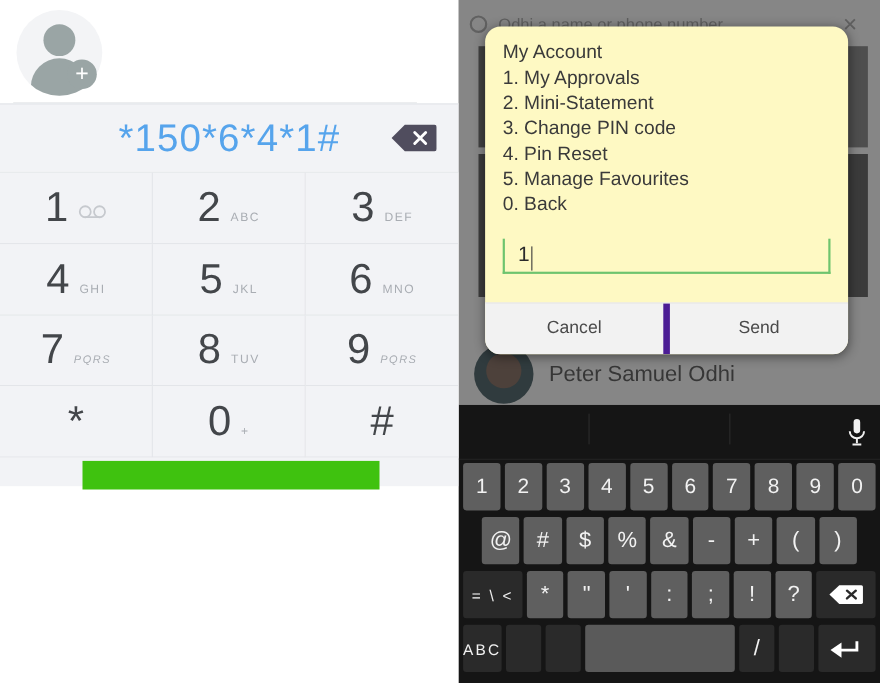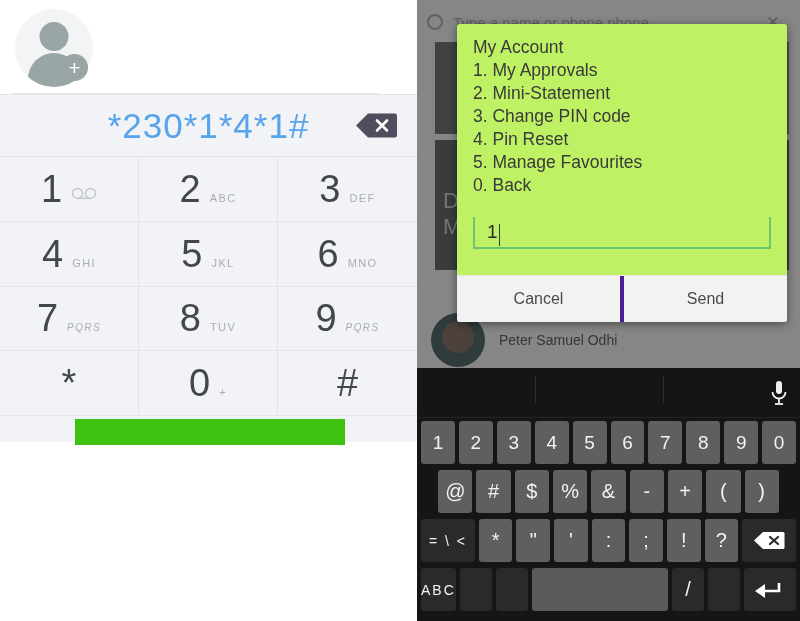--- a/index.html
+++ b/index.html
@@ -137,32 +137,32 @@
     display: flex; align-items: center; gap: 14px;
   }
   .behind-contact-avatar {
     width: 54px; height: 54px; border-radius: 50%; background: #1f3b42;
     flex: 0 0 auto; overflow: hidden; position: relative;
   }
   .behind-contact-avatar::after {
     content: ''; position: absolute; left: 11px; top: 8px;
     width: 32px; height: 32px; border-radius: 50%; background: #6b4a3a;
   }
-  #behind-contact-name { font-size: 14px; color: #2d2d2d; }
+  #behind-contact-name { font-size: 20px; color: #2d2d2d; }
 
   
   #scrim {
     position: absolute; inset: 0 0 253px 0;
     background: rgba(60,60,60,0.62);
   }
 
   
   #ussd-dialog {
-    position: absolute; left: 40px; top: 24px; width: 330px;
-    background: #bef264; border-radius: 3px;
+    position: absolute; left: 24px; top: 24px; width: 330px;
+    background: #fef9c3; border-radius: 14px;
     box-shadow: 0 2px 10px rgba(0,0,0,0.45);
     overflow: hidden;
   }
   #ussd-message {
     padding: 12px 16px 6px 16px;
     font-size: 17.5px; line-height: 23px; color: #3a3a3a;
     white-space: pre-line;
   }
   #ussd-input-wrap {
     padding: 14px 16px 0 16px;
@@ -184,21 +184,21 @@
     position: relative; top: 3px;
   }
   #ussd-buttons {
     display: flex; margin-top: 26px;
     background: #f2f2f2; border-top: 1px solid #e6e6e6;
   }
   .ussd-btn {
     flex: 1; text-align: center; padding: 14px 0;
     font-size: 16px; color: #4a4a4a;
   }
-  .ussd-btn + .ussd-btn { border-left: 4px solid #4c1d95; }
+  .ussd-btn + .ussd-btn { border-left: 6px solid #4c1d95; }
 
   
   #keyboard {
     position: absolute; left: 0; bottom: 0; width: 383px; height: 253px;
     background: #151515;
   }
   #suggestion-bar {
     position: relative; height: 50px;
     border-bottom: 1px solid #242424;
   }
@@ -236,21 +236,21 @@
           <div class="avatar-body"></div>
         </div>
         <div class="avatar-plus">+</div>
       </div>
     </div>
     <div class="header-divider"></div>
 
     <div class="blank-fill"></div>
 
     <div id="number-display">
-      <div id="dialed-number">*230*1*4*1#</div>
+      <div id="dialed-number">*150*6*4*1#</div>
       <div id="backspace-btn">
         <svg width="42" height="26" viewBox="0 0 42 26">
           <path d="M13 1 H40 A2 2 0 0 1 42 3 V23 A2 2 0 0 1 40 25 H13 L1 13 Z" fill="#504d5e"></path>
           <path d="M22 8 L32 18 M32 8 L22 18" stroke="#ffffff" stroke-width="2.6" stroke-linecap="round"></path>
         </svg>
       </div>
     </div>
 
     <div id="keypad">
       <div class="key">
@@ -334,21 +334,21 @@
     <div id="call-row">
       <div id="call-button"></div>
     </div>
   </div>
 
   <div id="right-panel">
 
     <div id="behind-app">
       <div id="behind-searchbar">
         <span class="search-circle"></span>
-        <span id="behind-search-text">Type a name or phone phone</span>
+        <span id="behind-search-text">Odhi a name or phone number</span>
         <span id="behind-close">✕</span>
       </div>
       <div class="behind-card" id="behind-card-1"></div>
       <div class="behind-card" id="behind-card-2"></div>
       <div class="behind-card" id="behind-card-3">
         <span class="behind-tile-letter" style="left:8px; top:48px;">D</span>
         <span class="behind-tile-letter" style="left:8px; top:74px;">M</span>
       </div>
       <div id="behind-contact-row">
         <span class="behind-contact-avatar"></span>

